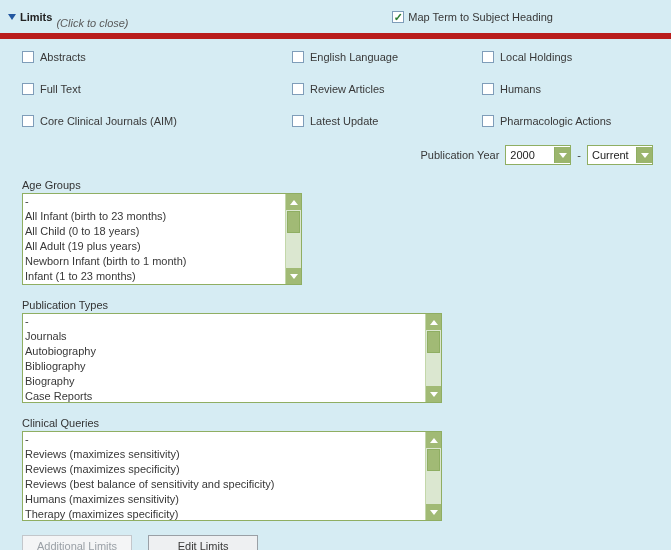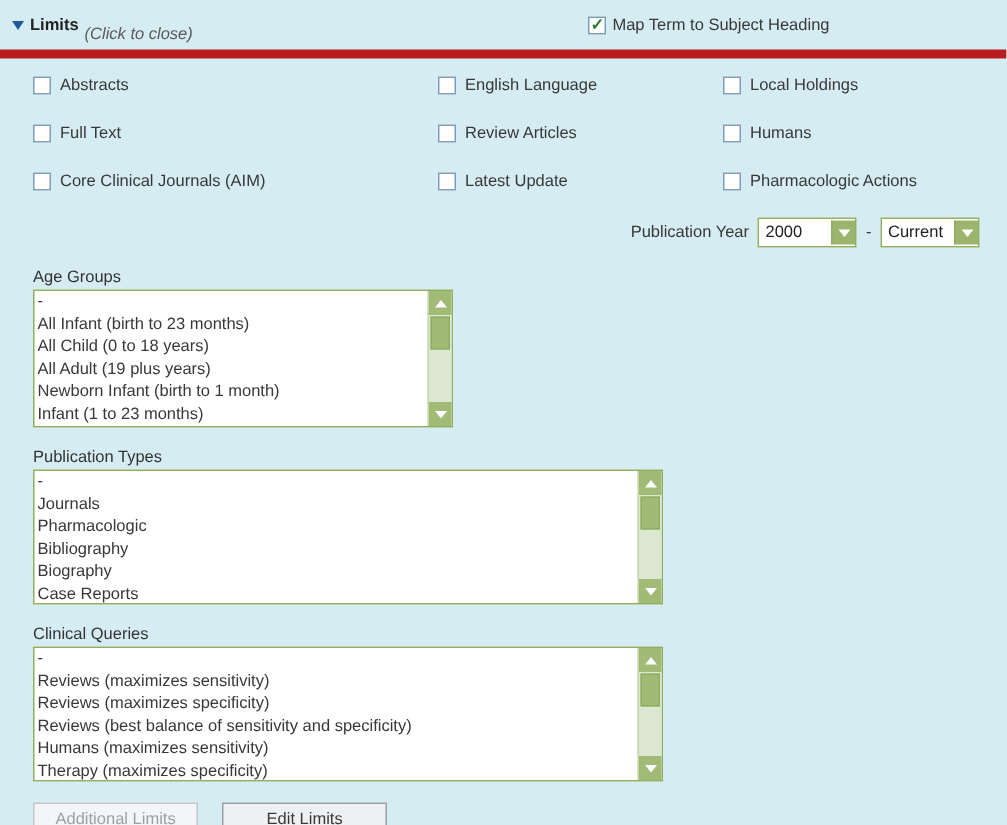--- a/index.html
+++ b/index.html
@@ -226,21 +226,21 @@
       </div>
     </div>
   </div>
 
   <div class="listbox-wrap">
     <div class="group-label">Publication Types</div>
     <div class="listbox">
       <div class="items">
         <div class="item">-</div>
         <div class="item">Journals</div>
-        <div class="item">Pharmacologic</div>
+        <div class="item">Autobiography</div>
         <div class="item">Bibliography</div>
         <div class="item">Biography</div>
         <div class="item">Case Reports</div>
       </div>
       <div class="scrollbar">
         <div class="sb-btn up"></div>
         <div class="sb-track">
             <div class="sb-thumb"></div>
           </div>
         <div class="sb-btn down"></div>

